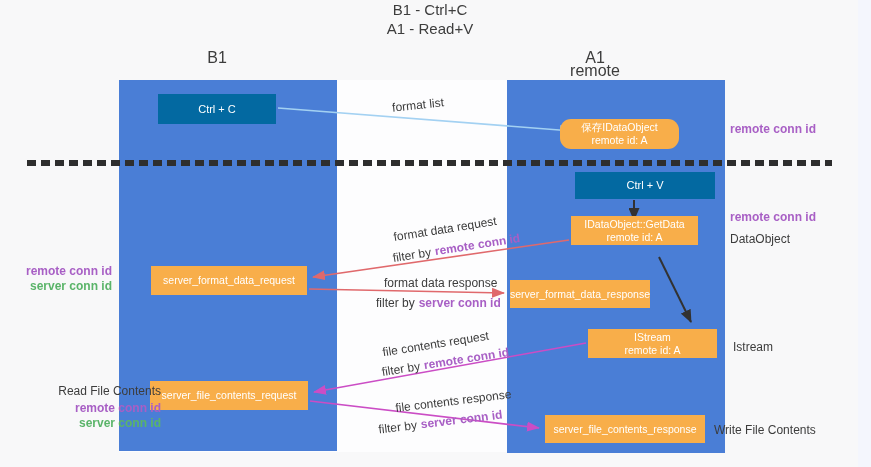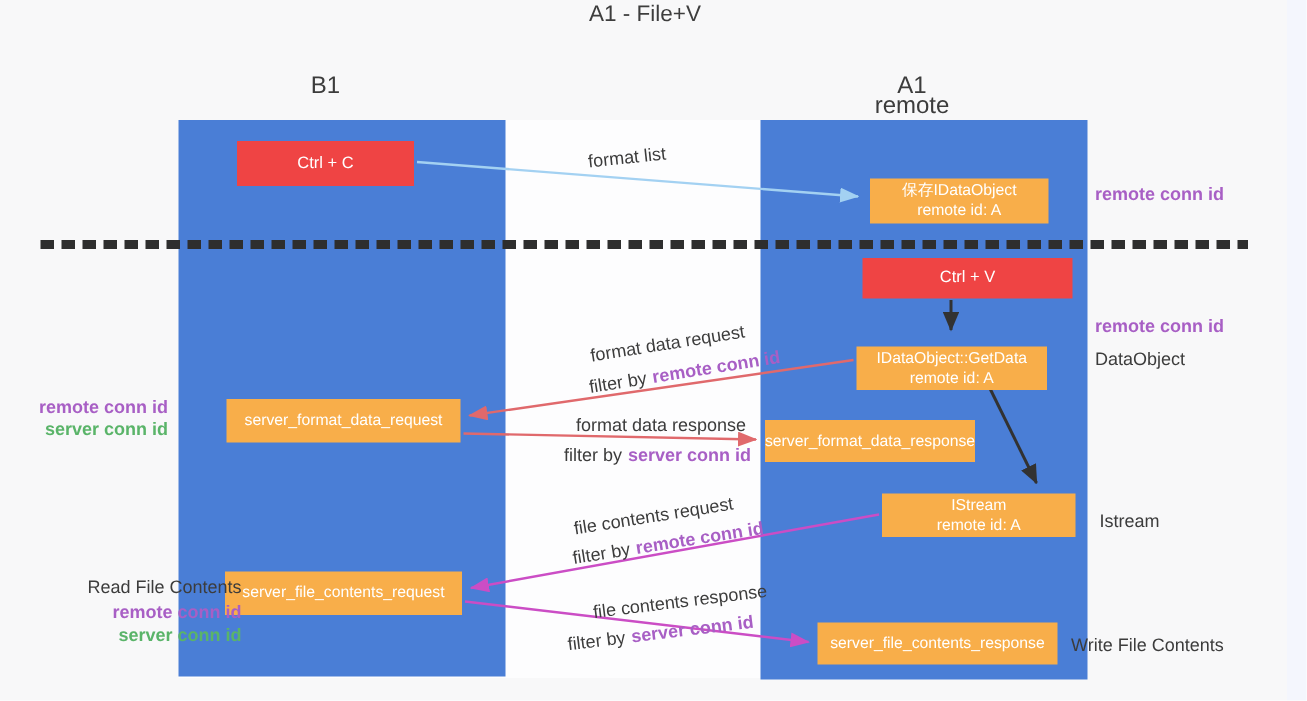--- a/index.html
+++ b/index.html
@@ -13,44 +13,45 @@
   .col { background:#4a7ed6; }
   .edge-strip { background:#f4f6fd; }
   .title { text-align:center; font-size:15px; line-height:19px; color:#3d3d3d; }
   .colhead { text-align:center; font-size:16px; line-height:13px; color:#3c3c3c; }
   .node {
     position:absolute; display:flex; flex-direction:column;
     align-items:center; justify-content:center; text-align:center;
     color:#ffffff; font-size:11px; line-height:13px; white-space:nowrap;
   }
   .node.two { font-size:10.5px; }
-  .green-box  { background:#ef4444; }
+  .green-box  { background:#0369a1; }
   .orange-box { background:#f8ae4a; }
   .midlabel { position:absolute; font-size:12px; white-space:nowrap; color:#3c3c3c; }
   .flt { margin-right:4px; }
   .purple-bold { color:#a85fc5; font-weight:bold; }
   .green-bold  { color:#5ab469; font-weight:bold; }
   .sidelabel { position:absolute; font-size:12px; white-space:nowrap; }
   .dark { color:#3c3c3c; }
   .right-block { text-align:right; line-height:15px; }
   svg.overlay { position:absolute; left:0; top:0; pointer-events:none; }
 </style>
 </head>
 <body>
 
 <div class="canvas">
 
   <div class="abs title" style="left:0; top:6; width:860px;">
-    <div>A1 - File+V</div>
+    <div>B1 - Ctrl+C</div>
+    <div>A1 - Read+V</div>
   </div>
 
   <div class="abs colhead" style="left:108px; top:51px; width:218px;">
     <div>B1</div>
   </div>
-  <div class="abs colhead" style="left:499px; top:51px; width:218px;">
+  <div class="abs colhead" style="left:486px; top:51px; width:218px;">
     <div>A1</div>
     <div>remote</div>
   </div>
 
   <div class="abs white-panel" style="left:119px; top:80px; width:605px; height:372px;"></div>
 
   <div class="abs col" style="left:119px; top:80px; width:218px; height:371px;"></div>
   <div class="abs col" style="left:507px; top:80px; width:218px; height:373px;"></div>
 
   <div class="abs edge-strip" style="left:858px; top:0; width:13px; height:467px;"></div>
@@ -85,30 +86,30 @@
 
     <line x1="586" y1="343" x2="314" y2="392" stroke="#cb4dc5" stroke-width="1.6" marker-end="url(#m-mag)"></line>
 
     <line x1="310" y1="401" x2="539" y2="428" stroke="#cb4dc5" stroke-width="1.6" marker-end="url(#m-mag)"></line>
   </svg>
 
   <div class="node green-box" style="left:158px; top:94px; width:118px; height:30px;">
     <div>Ctrl + C</div>
   </div>
 
-  <div class="node orange-box two" style="left:580px; top:119px; width:119px; height:30px;">
+  <div class="node orange-box two" style="left:560px; top:119px; width:119px; height:30px;border-radius:11px;">
     <div>保存IDataObject</div>
     <div>remote id: A</div>
   </div>
 
   <div class="node green-box" style="left:575px; top:172px; width:140px; height:27px;">
     <div>Ctrl + V</div>
   </div>
 
-  <div class="node orange-box two" style="left:571px; top:231px; width:127px; height:29px;">
+  <div class="node orange-box two" style="left:571px; top:216px; width:127px; height:29px;">
     <div>IDataObject::GetData</div>
     <div>remote id: A</div>
   </div>
 
   <div class="node orange-box" style="left:151px; top:266px; width:156px; height:29px; font-size:10.5px;">
     <div>server_format_data_request</div>
   </div>
 
   <div class="node orange-box" style="left:510px; top:280px; width:140px; height:28px; font-size:10.5px;">
     <div>server_format_data_response</div>

